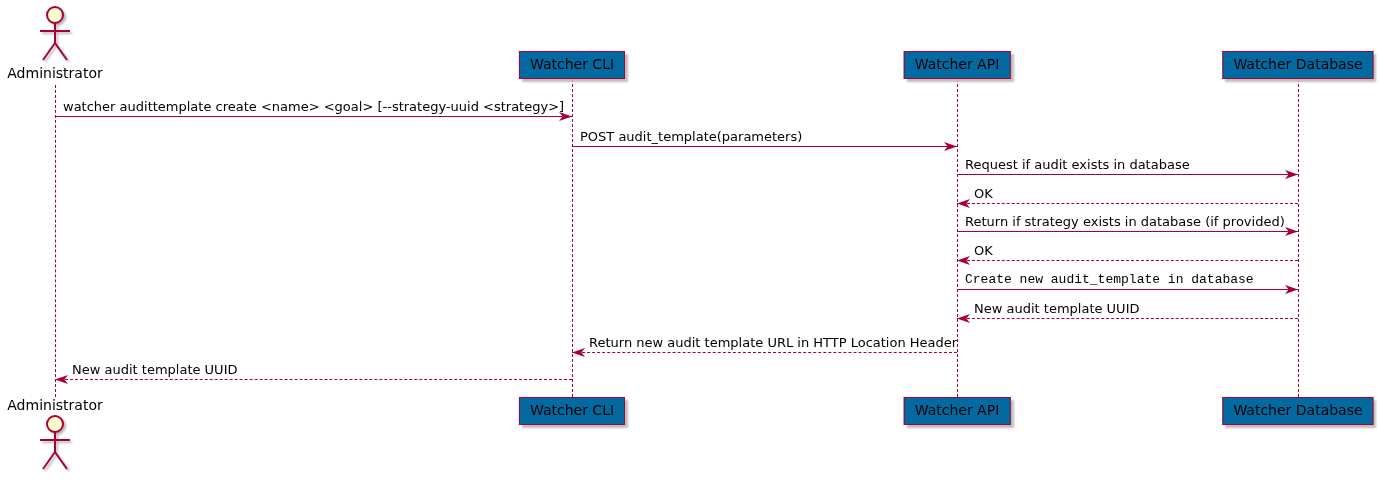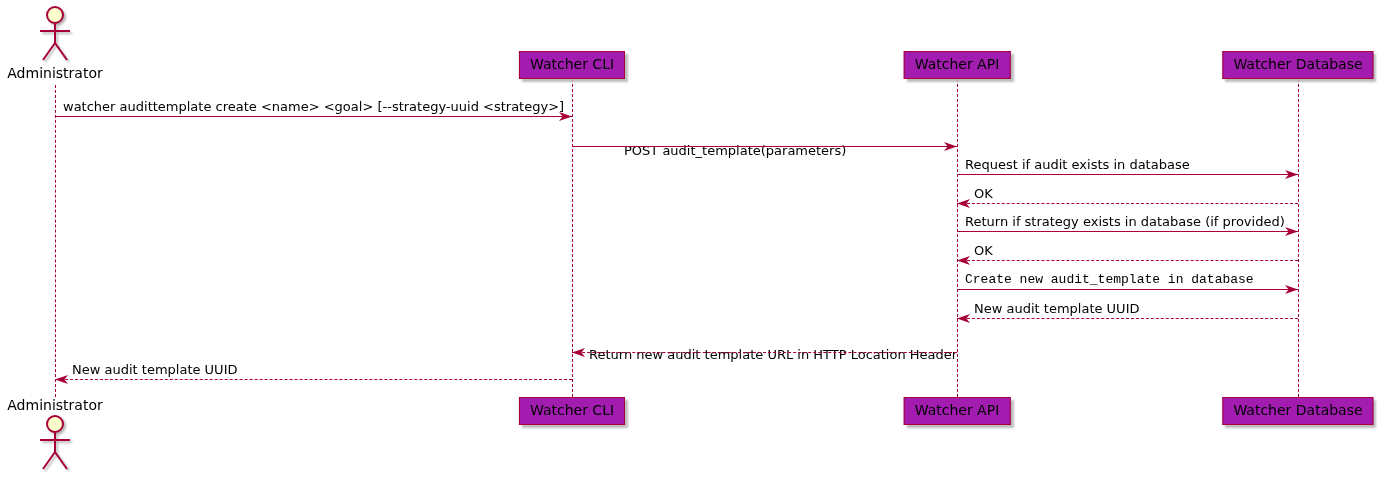--- a/index.html
+++ b/index.html
@@ -7,21 +7,21 @@
     position:relative;
     width:1379px; height:483px;
     background:#ffffff;
     font-family:"DejaVu Sans", "Liberation Sans", sans-serif;
     color:#000000;
     overflow:hidden;
   }
   .participant {
     position:absolute;
     transform:translateX(-50%);
-    background:#a21caf;
+    background:#0369a1;
     border:1.5px solid #A80036;
     box-shadow:3px 3px 2px #bdbdbd;
     padding:3px 10px 4px 10px;
     font-size:14px;
     white-space:nowrap;
     line-height:19px;
   }
   .actor-label {
     position:absolute;
     transform:translateX(-50%);
@@ -72,21 +72,21 @@
   <div class="participant" style="left:957px;top:51px">Watcher API</div>
   <div class="participant" style="left:1298px;top:51px">Watcher Database</div>
 
   <div id="messages">
       <div>
         <div class="msg-label" style="left: 63px; top: 99px;">watcher audittemplate create &lt;name&gt; &lt;goal&gt; [--strategy-uuid &lt;strategy&gt;]</div>
         <div class="msg-line" style="left: 55px; top: 116px; width: 517px; border-top: 1px solid rgb(168, 0, 54);"></div>
         <div class="msg-head right" style="background: rgb(168, 0, 54); left: 559px; top: 112px;"></div>
       </div>
       <div>
-        <div class="msg-label" style="left: 580px; top: 143px; margin-left: 44px;">POST audit_template(parameters)</div>
+        <div class="msg-label" style="left: 580px; top: 129px;">POST audit_template(parameters)</div>
         <div class="msg-line" style="left: 572px; top: 146px; width: 385px; border-top: 1px solid rgb(168, 0, 54);"></div>
         <div class="msg-head right" style="background: rgb(168, 0, 54); left: 944px; top: 142px;"></div>
       </div>
       <div>
         <div class="msg-label" style="left: 965px; top: 157px;">Request if audit exists in database</div>
         <div class="msg-line" style="left: 957px; top: 174px; width: 341px; border-top: 1px solid rgb(168, 0, 54);"></div>
         <div class="msg-head right" style="background: rgb(168, 0, 54); left: 1285px; top: 170px;"></div>
       </div>
       <div>
         <div class="msg-label" style="left: 974px; top: 186px;">OK</div>
@@ -107,21 +107,21 @@
         <div class="msg-label" style="left: 965px; top: 272px; font-family: Liberation Mono, monospace;">Create new audit_template in database</div>
         <div class="msg-line" style="left: 957px; top: 289px; width: 341px; border-top: 1px solid rgb(168, 0, 54);"></div>
         <div class="msg-head right" style="background: rgb(168, 0, 54); left: 1285px; top: 285px;"></div>
       </div>
       <div>
         <div class="msg-label" style="left: 974px; top: 301px;">New audit template UUID</div>
         <div class="msg-line" style="left: 957px; top: 318px; width: 341px; border-top: 1px dashed rgb(168, 0, 54);"></div>
         <div class="msg-head left" style="background: rgb(168, 0, 54); left: 957px; top: 314px;"></div>
       </div>
       <div>
-        <div class="msg-label" style="left: 589px; top: 335px; margin-top: 12px;">Return new audit template URL in HTTP Location Header</div>
+        <div class="msg-label" style="left: 589px; top: 335px;">Return new audit template URL in HTTP Location Header</div>
         <div class="msg-line" style="left: 572px; top: 352px; width: 385px; border-top: 1px dashed rgb(168, 0, 54);"></div>
         <div class="msg-head left" style="background: rgb(168, 0, 54); left: 572px; top: 348px;"></div>
       </div>
       <div>
         <div class="msg-label" style="left: 72px; top: 362px;">New audit template UUID</div>
         <div class="msg-line" style="left: 55px; top: 379px; width: 517px; border-top: 1px dashed rgb(168, 0, 54);"></div>
         <div class="msg-head left" style="background: rgb(168, 0, 54); left: 55px; top: 375px;"></div>
       </div>
     </div>
 

